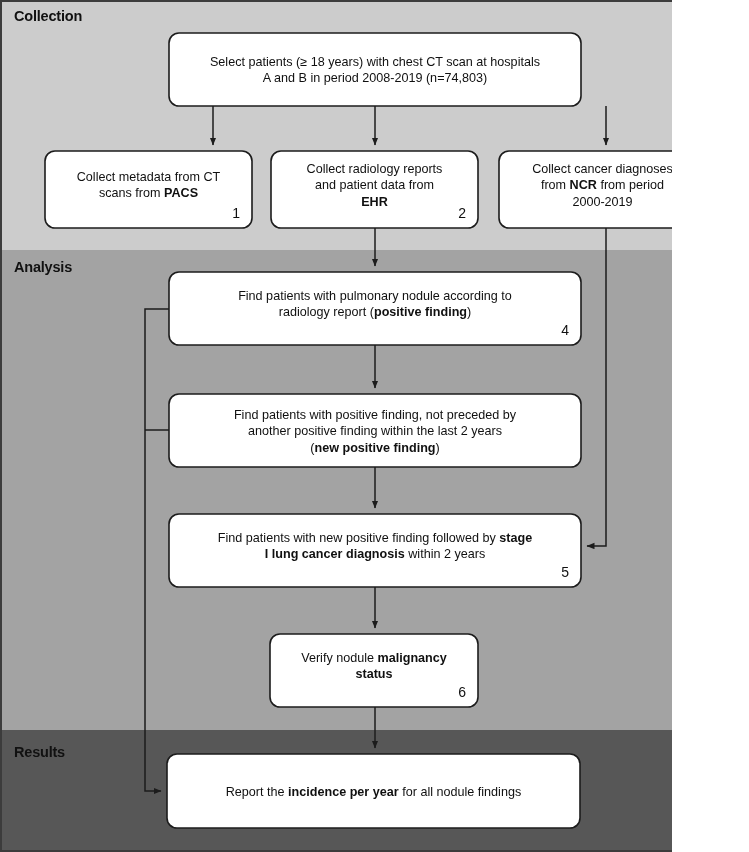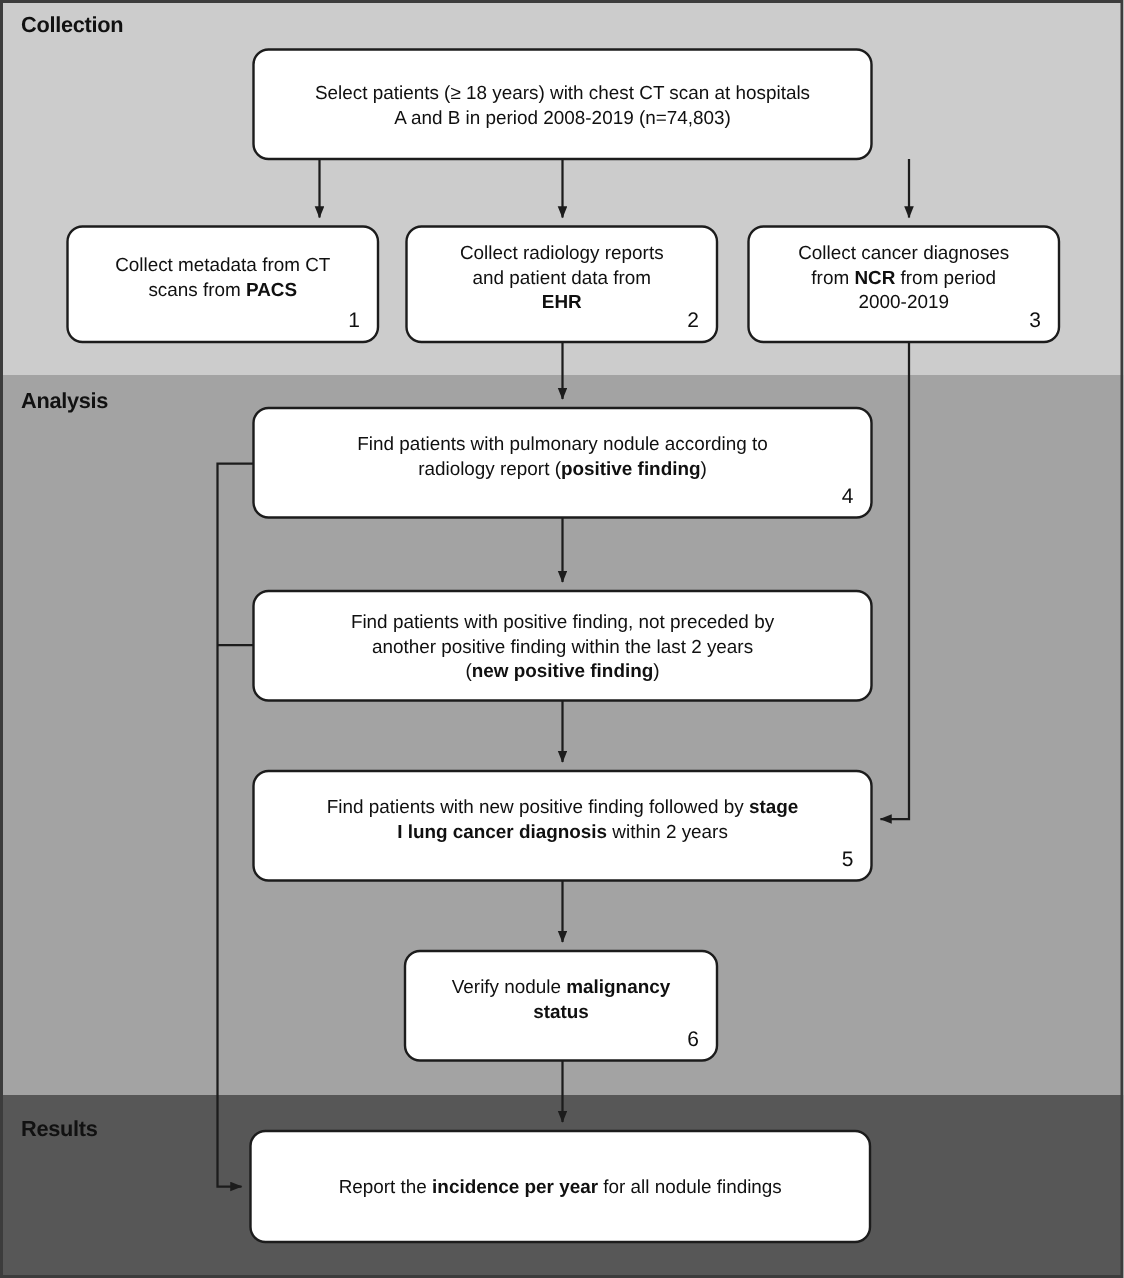--- a/index.html
+++ b/index.html
@@ -2,21 +2,21 @@
 <html><head>
 <meta charset="utf-8">
 <style>
   html, body {
     margin: 0;
     padding: 0;
     background: #ffffff;
   }
   #flowchart-root {
     position: relative;
-    width: 749px;
+    width: 672px;
     height: 852px;
     overflow: hidden;
     font-family: "Liberation Sans", sans-serif;
   }
   svg.flow-svg {
     display: block;
     width: 749px;
     height: 852px;
   }
   .band-label {

